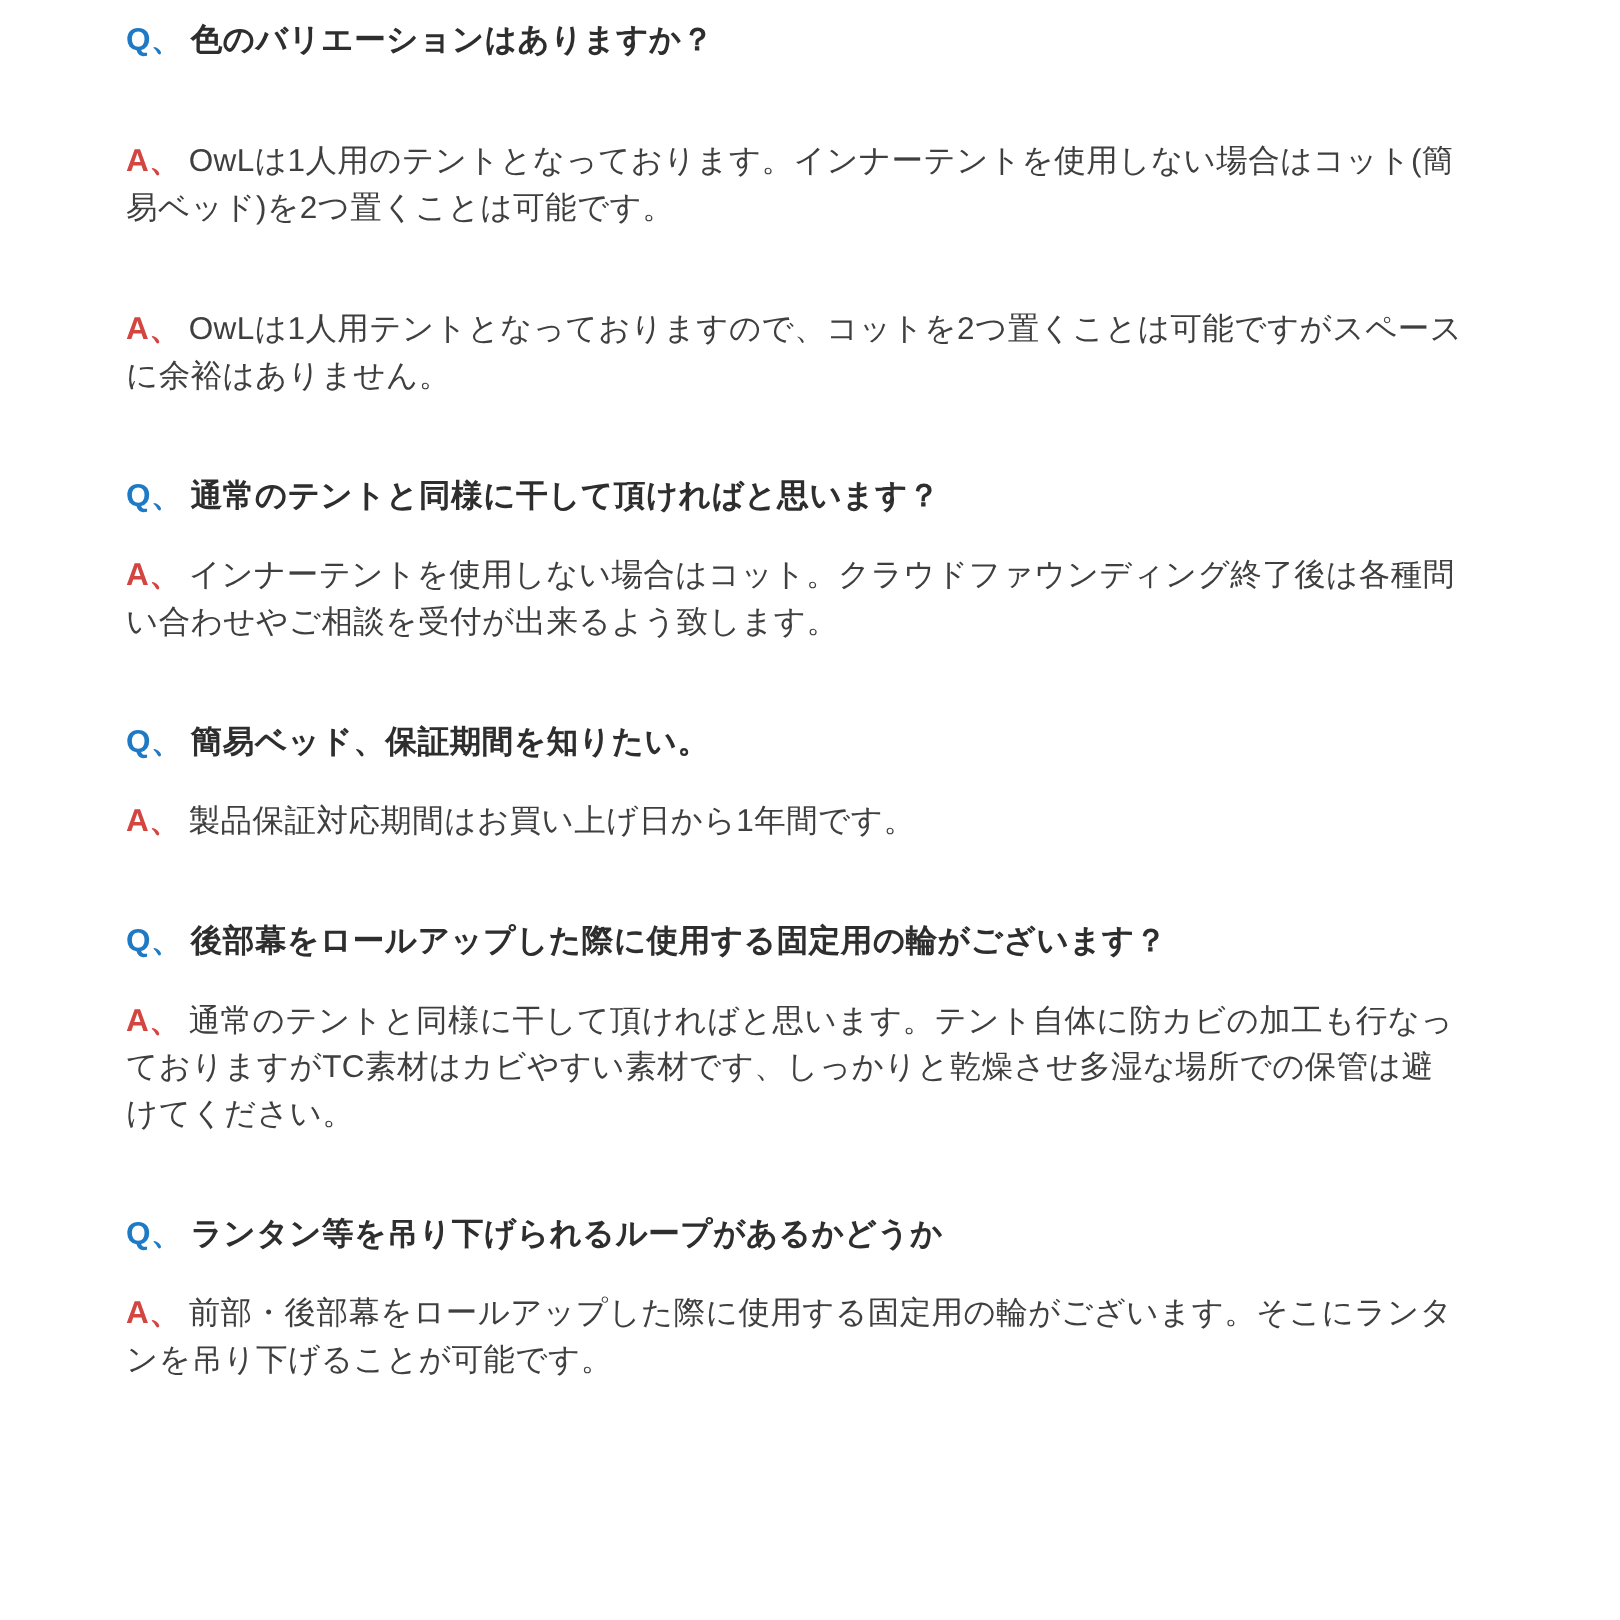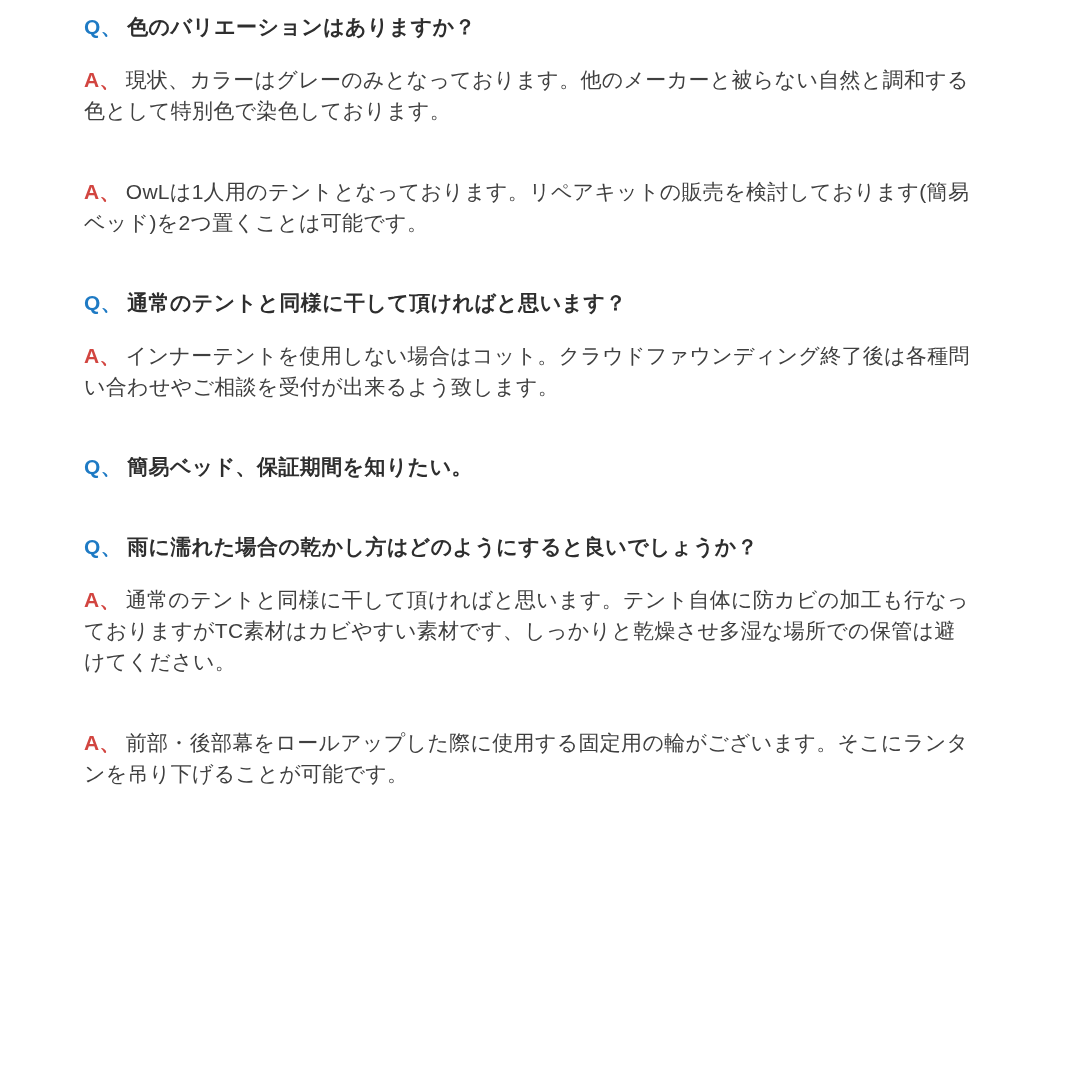--- a/index.html
+++ b/index.html
@@ -48,41 +48,43 @@
     margin-right: 5px;
   }
 </style>
 </head>
 <body>
 
 <div class="faq-container">
 
   <section class="qa-block">
     <h3 class="question-line"><span class="q-marker">Q、</span><span>色のバリエーションはありますか？</span></h3>
-    <p class="answer-line"><span class="a-marker">A、</span><span>現状、カラーはグレーのみとなっております。他のメーカーと被らない自然と調和する色として特別色で染色しております。</span></p>
   </section>
 
   <section class="qa-block">
-    <p class="answer-line"><span class="a-marker">A、</span><span>OwLは1人用のテントとなっております。リペアキットの販売を検討しております(簡易ベッド)を2つ置くことは可能です。</span></p>
+    <p class="answer-line"><span class="a-marker">A、</span><span>OwLは1人用のテントとなっております。インナーテントを使用しない場合はコット(簡易ベッド)を2つ置くことは可能です。</span></p>
   </section>
 
   <section class="qa-block">
+    <p class="answer-line"><span class="a-marker">A、</span><span>OwLは1人用テントとなっておりますので、コットを2つ置くことは可能ですがスペースに余裕はありません。</span></p>
   </section>
 
   <section class="qa-block">
     <h3 class="question-line"><span class="q-marker">Q、</span><span>通常のテントと同様に干して頂ければと思います？</span></h3>
     <p class="answer-line"><span class="a-marker">A、</span><span>インナーテントを使用しない場合はコット。クラウドファウンディング終了後は各種問い合わせやご相談を受付が出来るよう致します。</span></p>
   </section>
 
   <section class="qa-block">
     <h3 class="question-line"><span class="q-marker">Q、</span><span>簡易ベッド、保証期間を知りたい。</span></h3>
+    <p class="answer-line"><span class="a-marker">A、</span><span>製品保証対応期間はお買い上げ日から1年間です。</span></p>
   </section>
 
   <section class="qa-block">
-    <h3 class="question-line"><span class="q-marker">Q、</span><span>雨に濡れた場合の乾かし方はどのようにすると良いでしょうか？</span></h3>
+    <h3 class="question-line"><span class="q-marker">Q、</span><span>後部幕をロールアップした際に使用する固定用の輪がございます？</span></h3>
     <p class="answer-line"><span class="a-marker">A、</span><span>通常のテントと同様に干して頂ければと思います。テント自体に防カビの加工も行なっておりますがTC素材はカビやすい素材です、しっかりと乾燥させ多湿な場所での保管は避けてください。</span></p>
   </section>
 
   <section class="qa-block">
+    <h3 class="question-line"><span class="q-marker">Q、</span><span>ランタン等を吊り下げられるループがあるかどうか</span></h3>
     <p class="answer-line"><span class="a-marker">A、</span><span>前部・後部幕をロールアップした際に使用する固定用の輪がございます。そこにランタンを吊り下げることが可能です。</span></p>
   </section>
 
 </div>
 
 </body></html>

